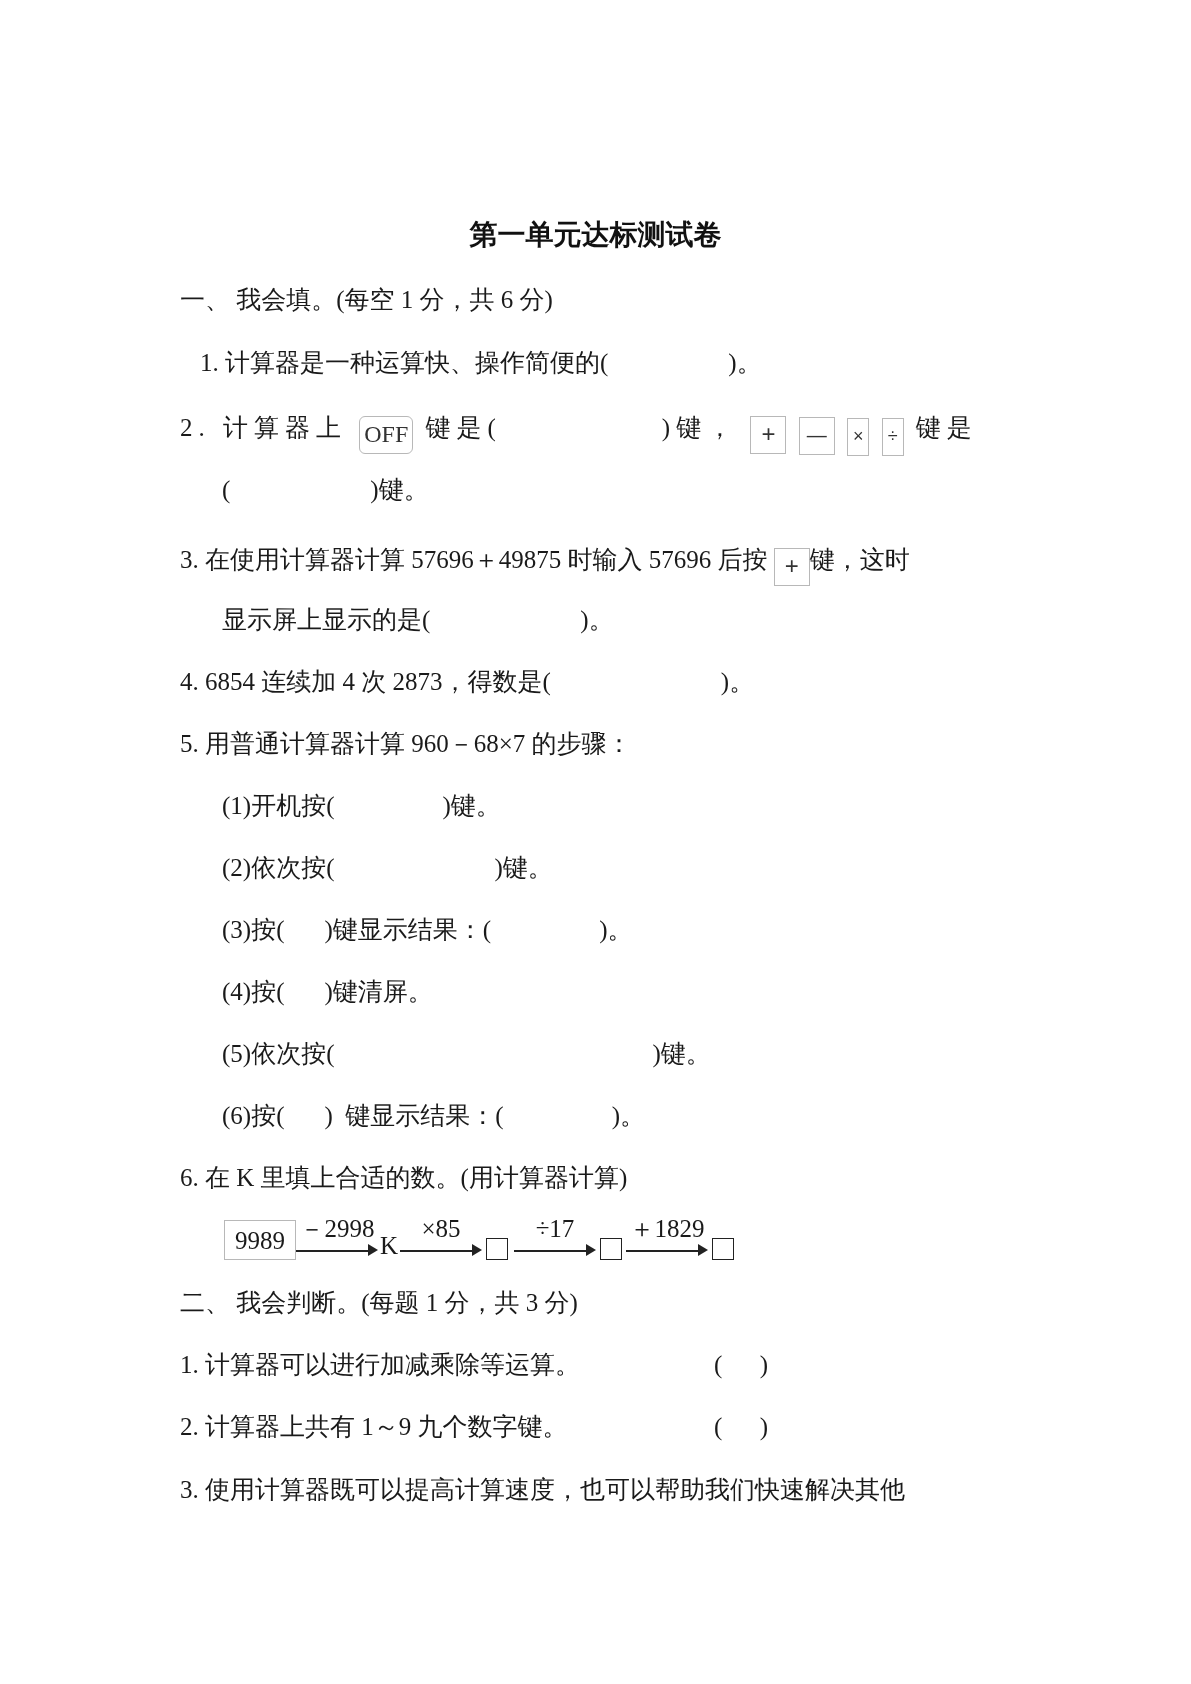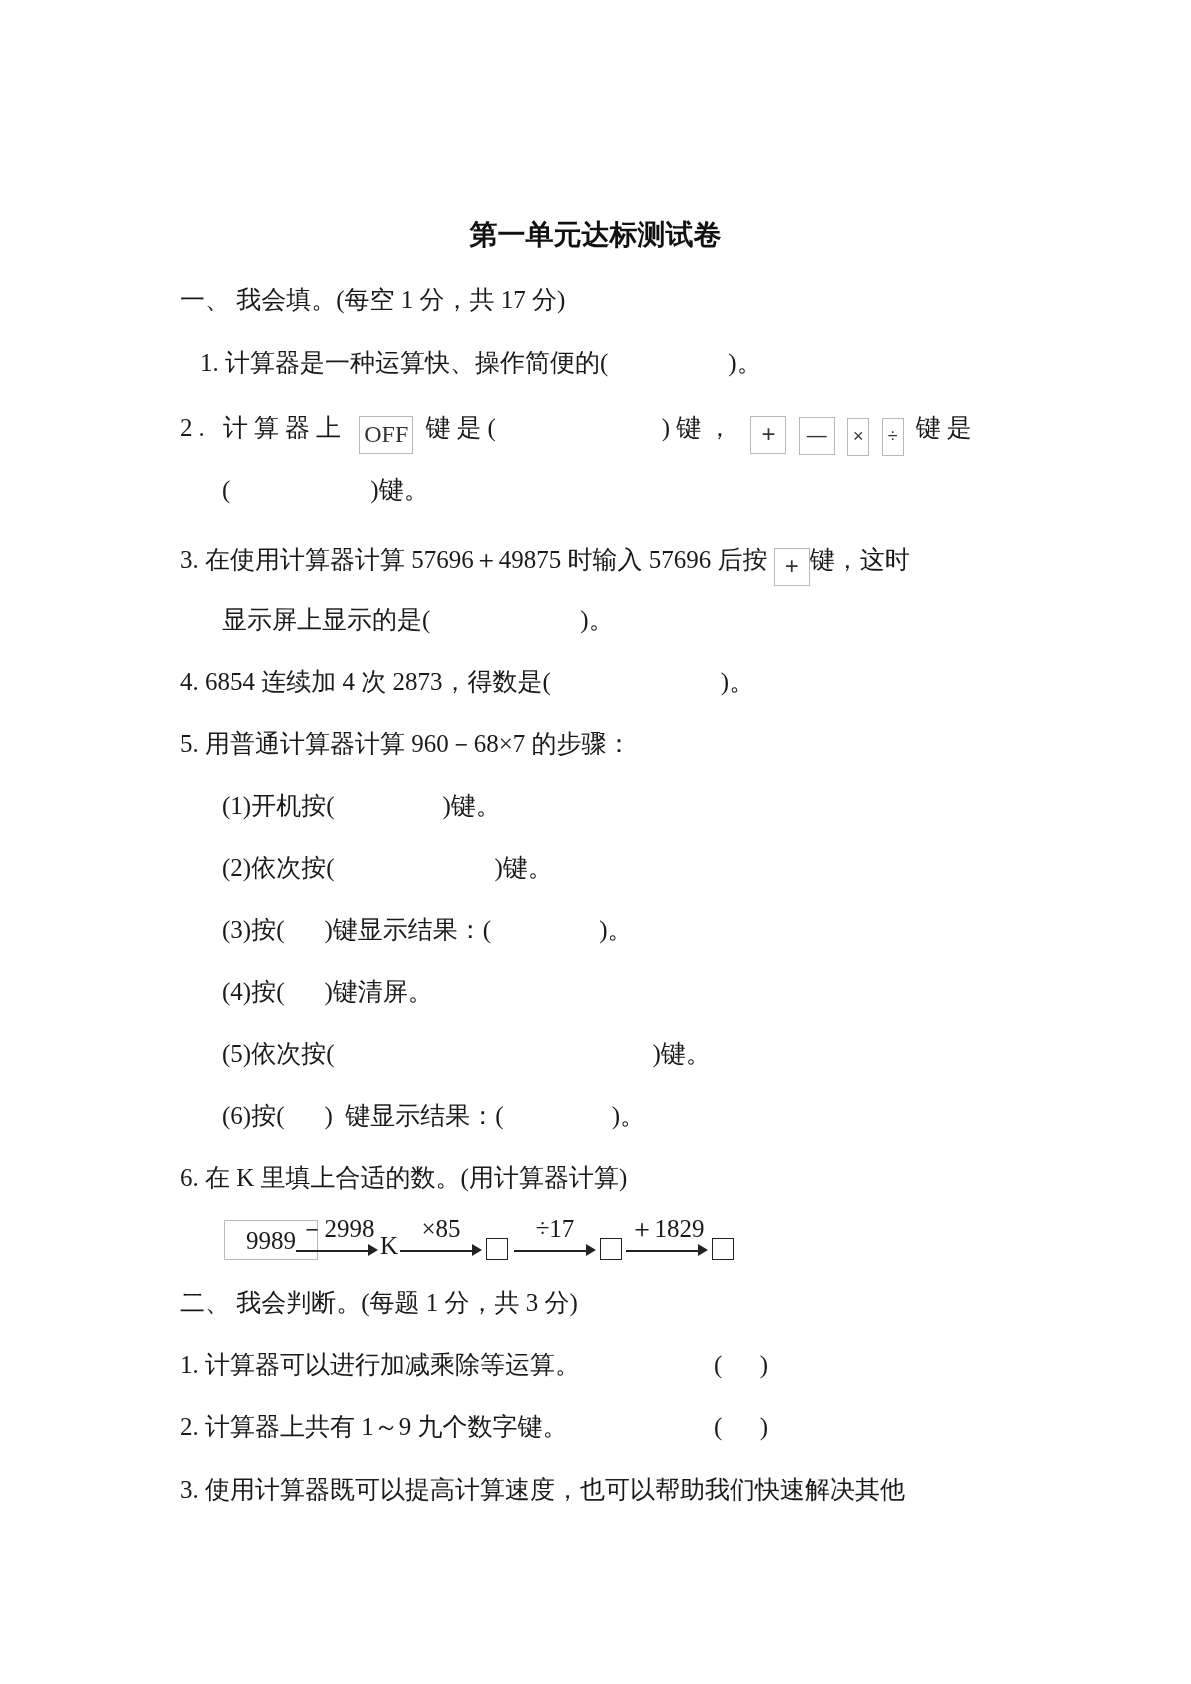--- a/index.html
+++ b/index.html
@@ -30,37 +30,37 @@
   .spaced { letter-spacing: 6px; }
   .chain { position: absolute; left: 224px; top: 1216px; height: 50px; font-size: 25px; }
   .chain .item { position: absolute; white-space: nowrap; }
   .arrow { position: absolute; height: 50px; }
   .arrow .lbl { position: absolute; top: 0; width: 100%; text-align: center; font-size: 25px; line-height: 26px; }
   .arrow .shaft { position: absolute; top: 34px; left: 0; right: 8px; height: 1.5px; background: #222; }
   .arrow .head { position: absolute; top: 28px; right: 0; width: 0; height: 0;
     border-left: 10px solid #222; border-top: 6px solid transparent; border-bottom: 6px solid transparent; }
   .box-empty { position: absolute; width: 20px; height: 20px; border: 1.5px solid #222; }
   .start-box {
-    position: absolute; border: 1px solid #b8b8b8; padding: 0 21px; height: 38px; line-height: 40px;
+    position: absolute; border: 1px solid #b8b8b8; padding: 0 10px; height: 38px; line-height: 40px;
   }
 </style>
 </head>
 <body>
 
 <div class="title">第一单元达标测试卷</div>
 
-<div class="line" style="top:285px;">一、  我会填。(每空 1 分，共 17 分)</div>
+<div class="line" style="top:285px;">一、  我会填。(每空 1 分，共 6 分)</div>
 
 <div class="line" style="top:348px;margin-left:20px;">
   <span>1. 计算器是一种运算快、操作简便的(</span><span class="gap" style="width:120px;"></span><span>)。</span>
 </div>
 
 <div class="line spaced" style="top:413px;">
   <span>2. 计算器上</span>
-  <span class="key off" style="letter-spacing:0;">OFF</span>
+  <span class="key off" style="letter-spacing:0;border-radius:6px;">OFF</span>
   <span>键是(</span><span class="gap" style="width:160px;"></span><span>)键，</span>
   <span class="key" style="letter-spacing:0;width:26px;">+</span>
   <span class="key" style="letter-spacing:0;width:26px;font-size:20px;">—</span>
   <span class="key sm" style="letter-spacing:0;">×</span>
   <span class="key sm" style="letter-spacing:0;">÷</span>
   <span>键是</span>
 </div>
 
 <div class="line indent" style="top:475px;">
   <span>(</span><span class="gap" style="width:140px;"></span><span>)键。</span>

